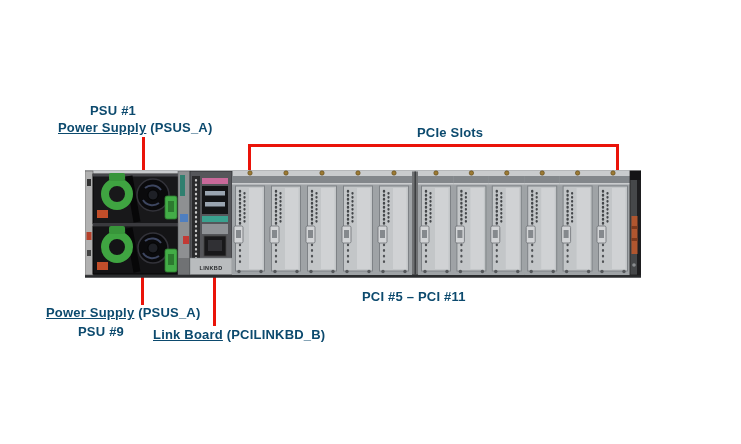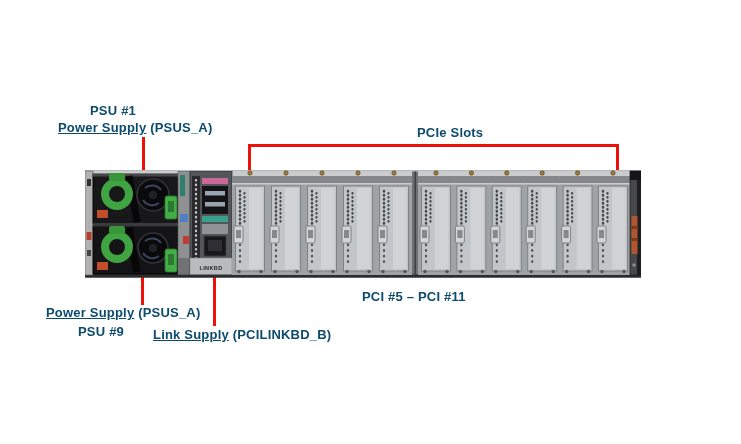--- a/index.html
+++ b/index.html
@@ -30,21 +30,21 @@
 
 <div class="lbl" style="left:362px;top:289px">PCI #5 – PCI #11</div>
 
 <div class="lbl" style="left:46px;top:305px">
   <span class="u">Power Supply</span><span> (PSUS_A)</span>
 </div>
 
 <div class="lbl" style="left:78px;top:324px">PSU #9</div>
 
 <div class="lbl" style="left:153px;top:327px">
-  <span class="u">Link Supply</span><span> (PCILINKBD_B)</span>
+  <span class="u">Link Board</span><span> (PCILINKBD_B)</span>
 </div>
 
 <div class="redline v" style="left: 142px; top: 137px; height: 35px; background: rgb(234, 19, 9);"></div>
 
 <div>
   <div class="redline h" style="left: 248px; top: 144px; width: 371px; background: rgb(234, 19, 9);"></div>
   <div class="redline v" style="left: 248px; top: 144px; height: 34px; background: rgb(234, 19, 9);"></div>
   <div class="redline v" style="left: 616px; top: 144px; height: 32px; background: rgb(234, 19, 9);"></div>
 </div>
 

